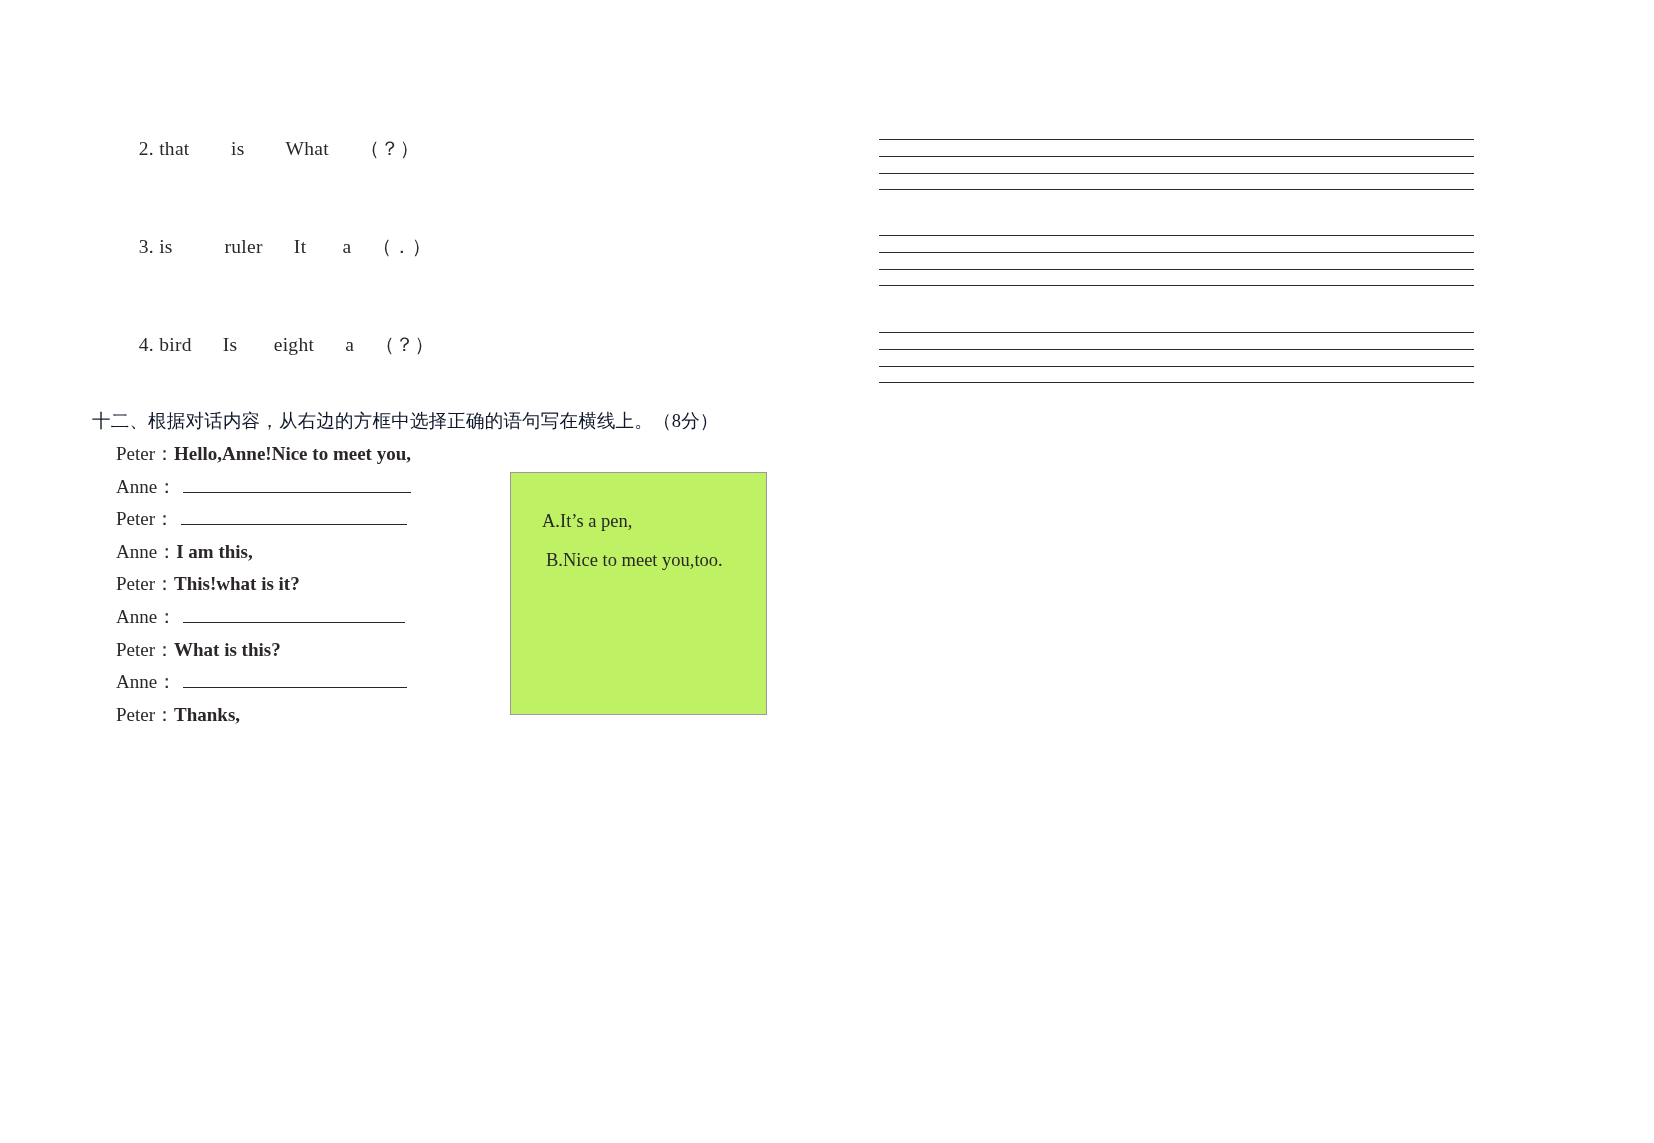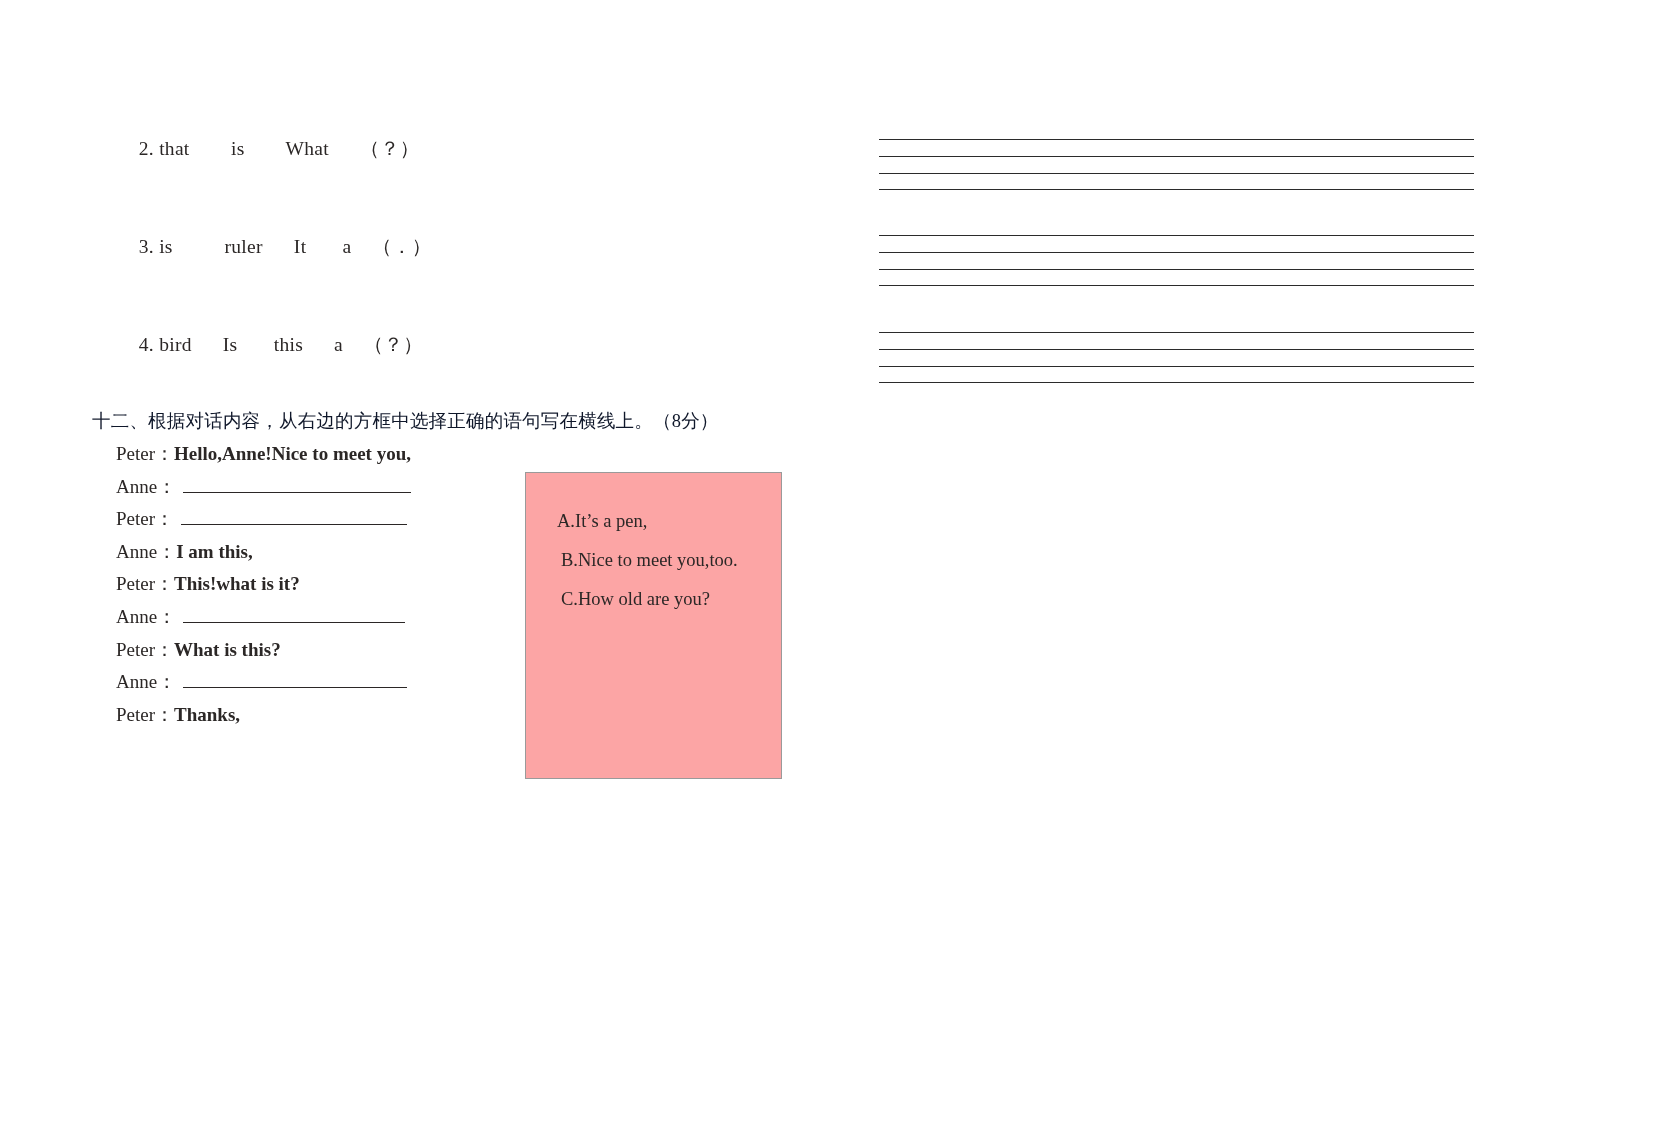--- a/index.html
+++ b/index.html
@@ -64,26 +64,26 @@
     margin-left: 7px;
   }
   .blank-w1 { width: 228px; }
   .blank-w2 { width: 226px; }
   .blank-w3 { width: 222px; }
   .blank-w4 { width: 224px; }
 
   
   .option-box {
     position: absolute;
-    left: 525px;
+    left: 510px;
     top: 472px;
     width: 257px;
-    height: 307px;
+    height: 243px;
     border: 1.3px solid #9a9a9a;
-    background: #fca5a5;
+    background: #bef264;
   }
   .option-list {
     position: absolute;
     left: 31px;
     top: 29px;
     width: 210px;
   }
   .option-item {
     font-size: 18.5px;
     line-height: 39px;
@@ -112,21 +112,21 @@
 <body>
 
 <div class="scramble-block">
   <div class="scramble-item s1">
     <span>2.</span><span> </span><span>that        is        What      （？）</span>
   </div>
   <div class="scramble-item s2">
     <span>3.</span><span> </span><span>is          ruler      It       a    （．）</span>
   </div>
   <div class="scramble-item s3">
-    <span>4.</span><span> </span><span>bird      Is       this      a    （？）</span>
+    <span>4.</span><span> </span><span>bird      Is       eight      a    （？）</span>
   </div>
 </div>
 
 <div class="section-heading">十二、根据对话内容，从右边的方框中选择正确的语句写在横线上。（8分）</div>
 
 <div class="dialogue">
 
   <div class="dlg-line">
     <span class="dlg-speaker">Peter：</span>
     <span class="dlg-text">Hello,Anne!Nice to meet you,</span>
@@ -171,21 +171,20 @@
     <span class="dlg-speaker">Peter：</span>
     <span class="dlg-text">Thanks,</span>
   </div>
 
 </div>
 
 <div class="option-box">
   <div class="option-list">
     <div class="option-item">A.It’s a pen,</div>
     <div class="option-item indent">B.Nice to meet you,too.</div>
-    <div class="option-item indent">C.How old are you?</div>
   </div>
 </div>
 
 <div class="rules-area">
   <div class="rule-group rg1">
     <div class="rule-line"></div>
     <div class="rule-line"></div>
     <div class="rule-line"></div>
     <div class="rule-line"></div>
   </div>

